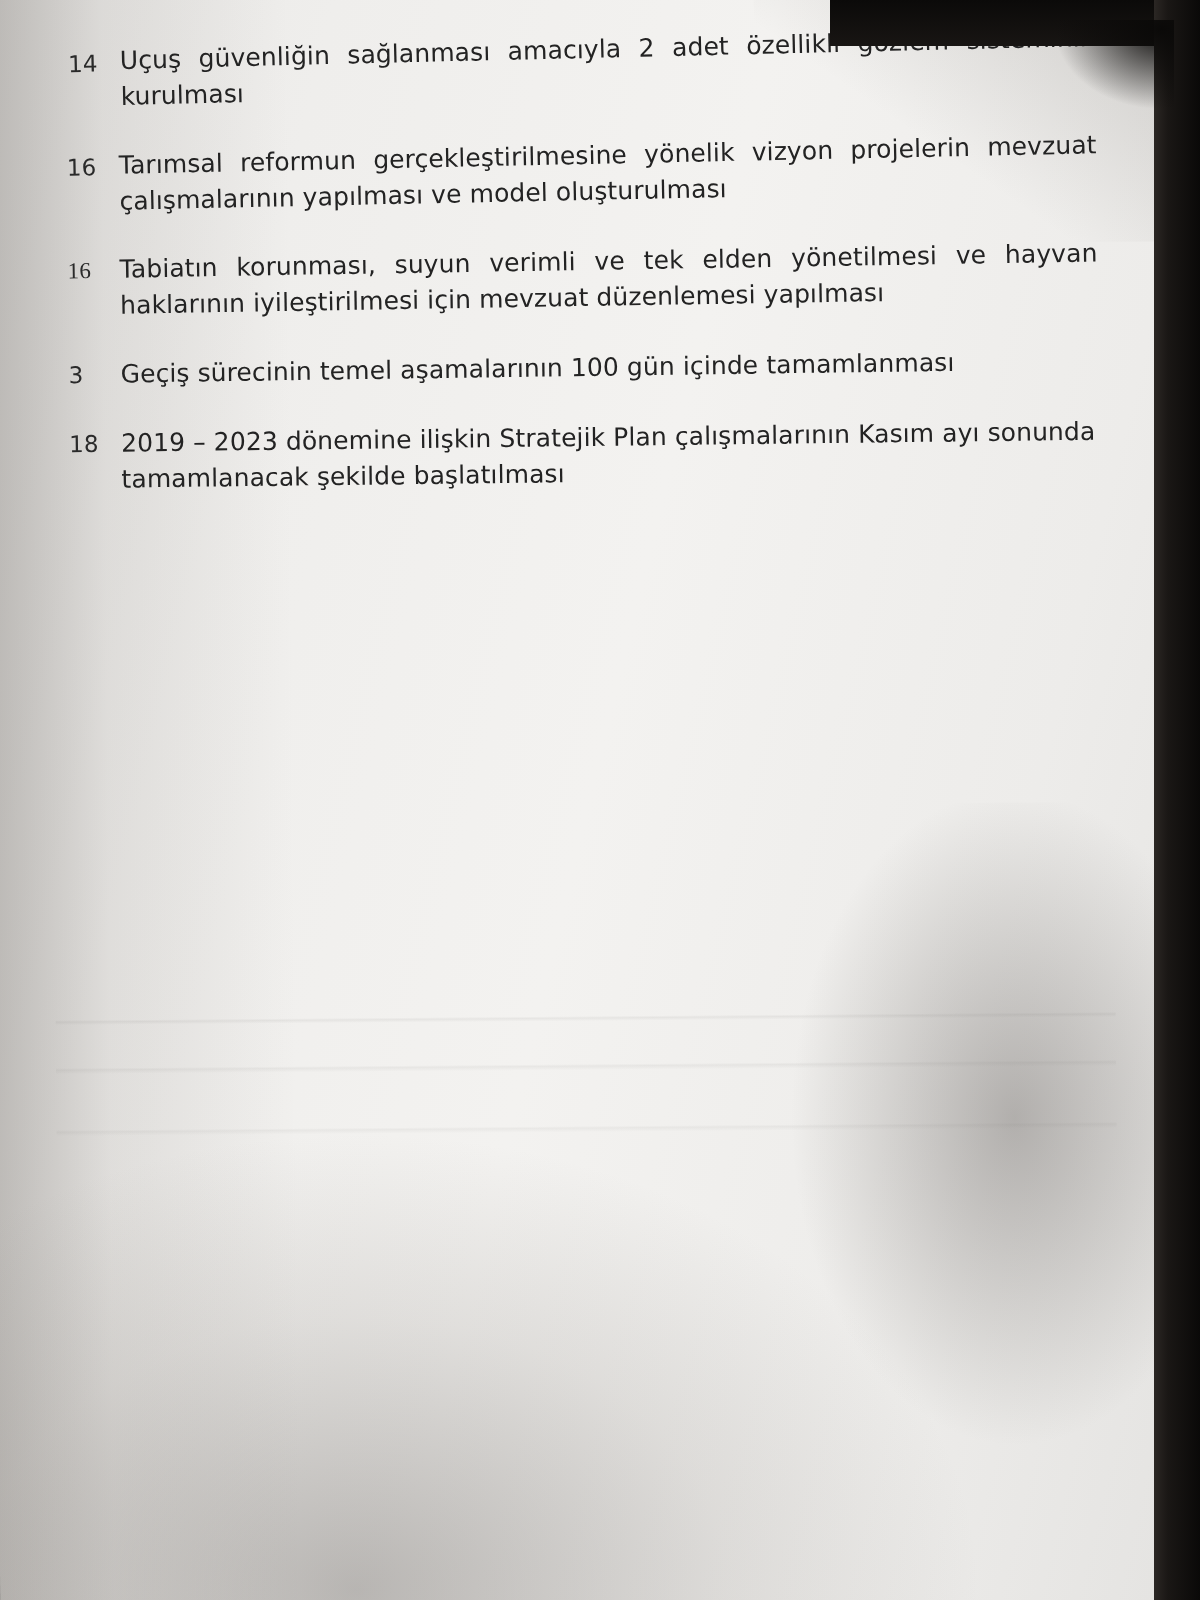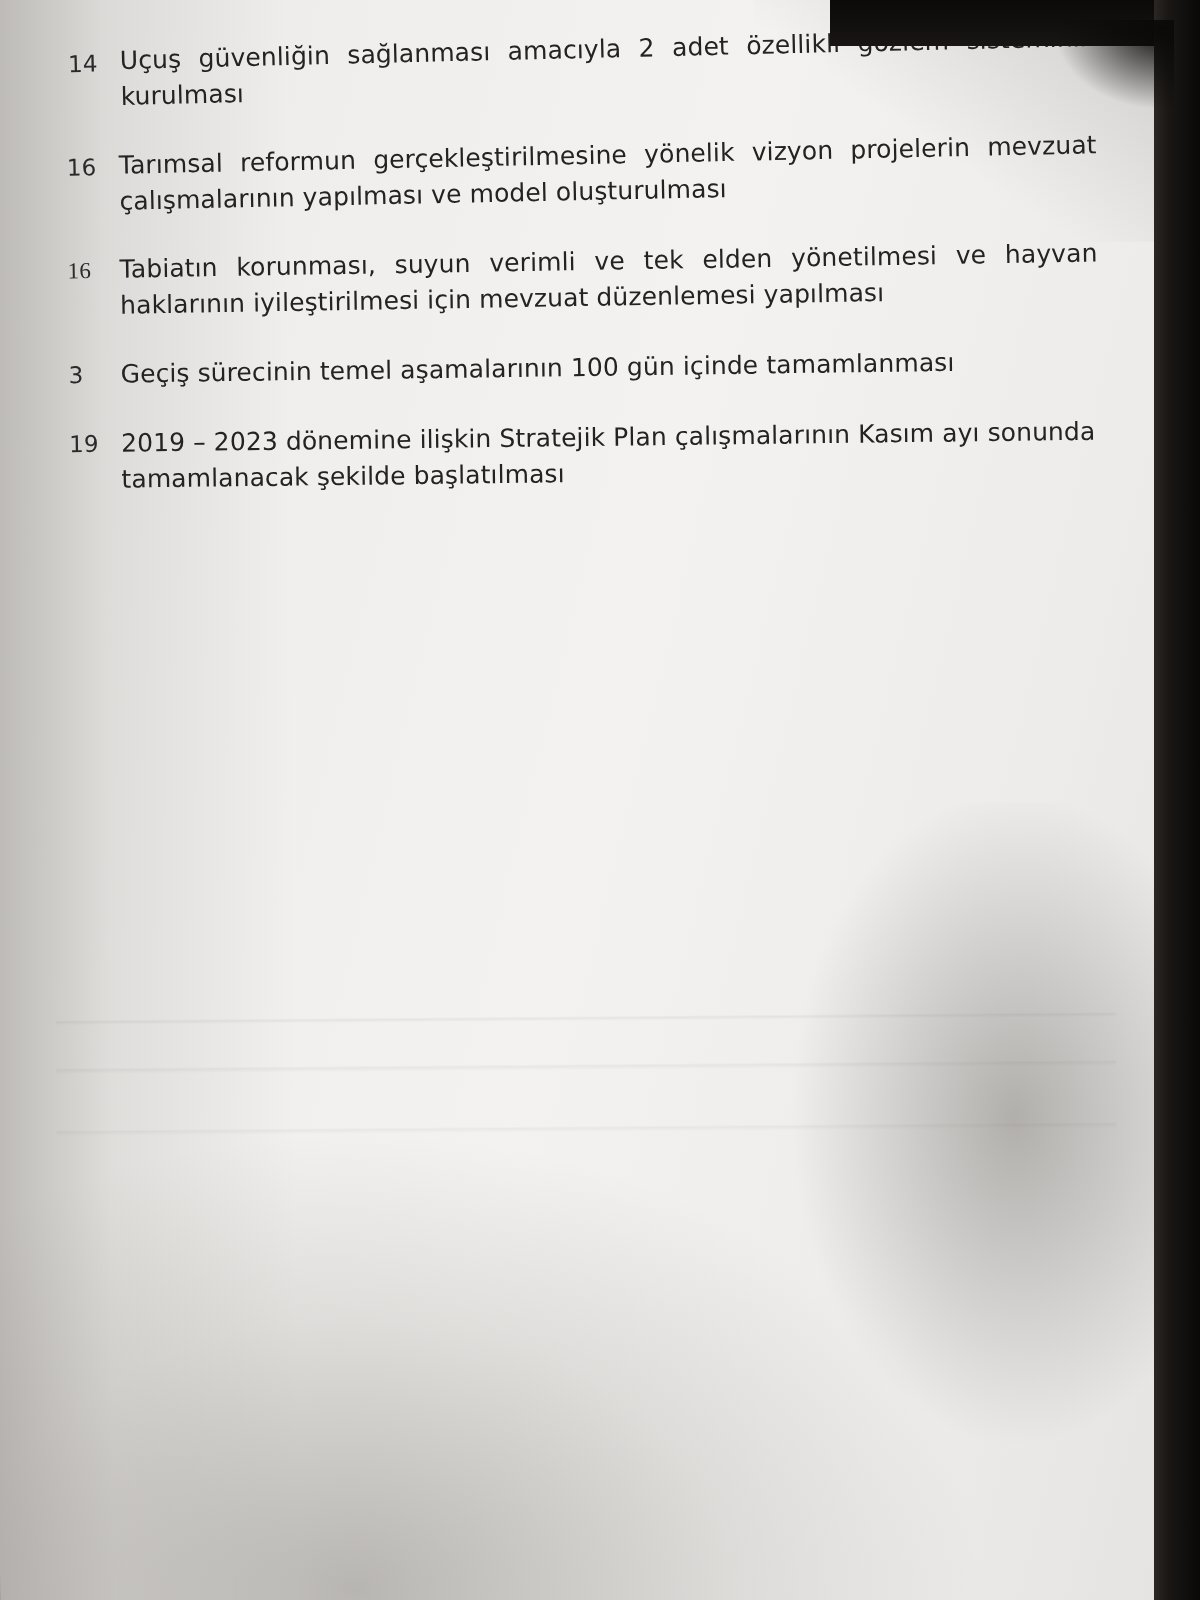--- a/index.html
+++ b/index.html
@@ -171,21 +171,21 @@
         <div class="item-num">16</div>
         <div class="item-text">Tabiatın korunması, suyun verimli ve tek elden yönetilmesi ve hayvan haklarının iyileştirilmesi için mevzuat düzenlemesi yapılması</div>
       </div>
 
       <div class="item item-17">
         <div class="item-num">3</div>
         <div class="item-text nojustify">Geçiş sürecinin temel aşamalarının 100 gün içinde tamamlanması</div>
       </div>
 
       <div class="item item-18">
-        <div class="item-num">19</div>
+        <div class="item-num">18</div>
         <div class="item-text nojustify">2019 – 2023 dönemine ilişkin Stratejik Plan çalışmalarının Kasım ayı sonunda tamamlanacak şekilde başlatılması</div>
       </div>
 
     </div>
   </div>
 
   <div class="bezel-top"></div>
   <div class="bezel-right"></div>
   <div class="bezel-corner"></div>
 

